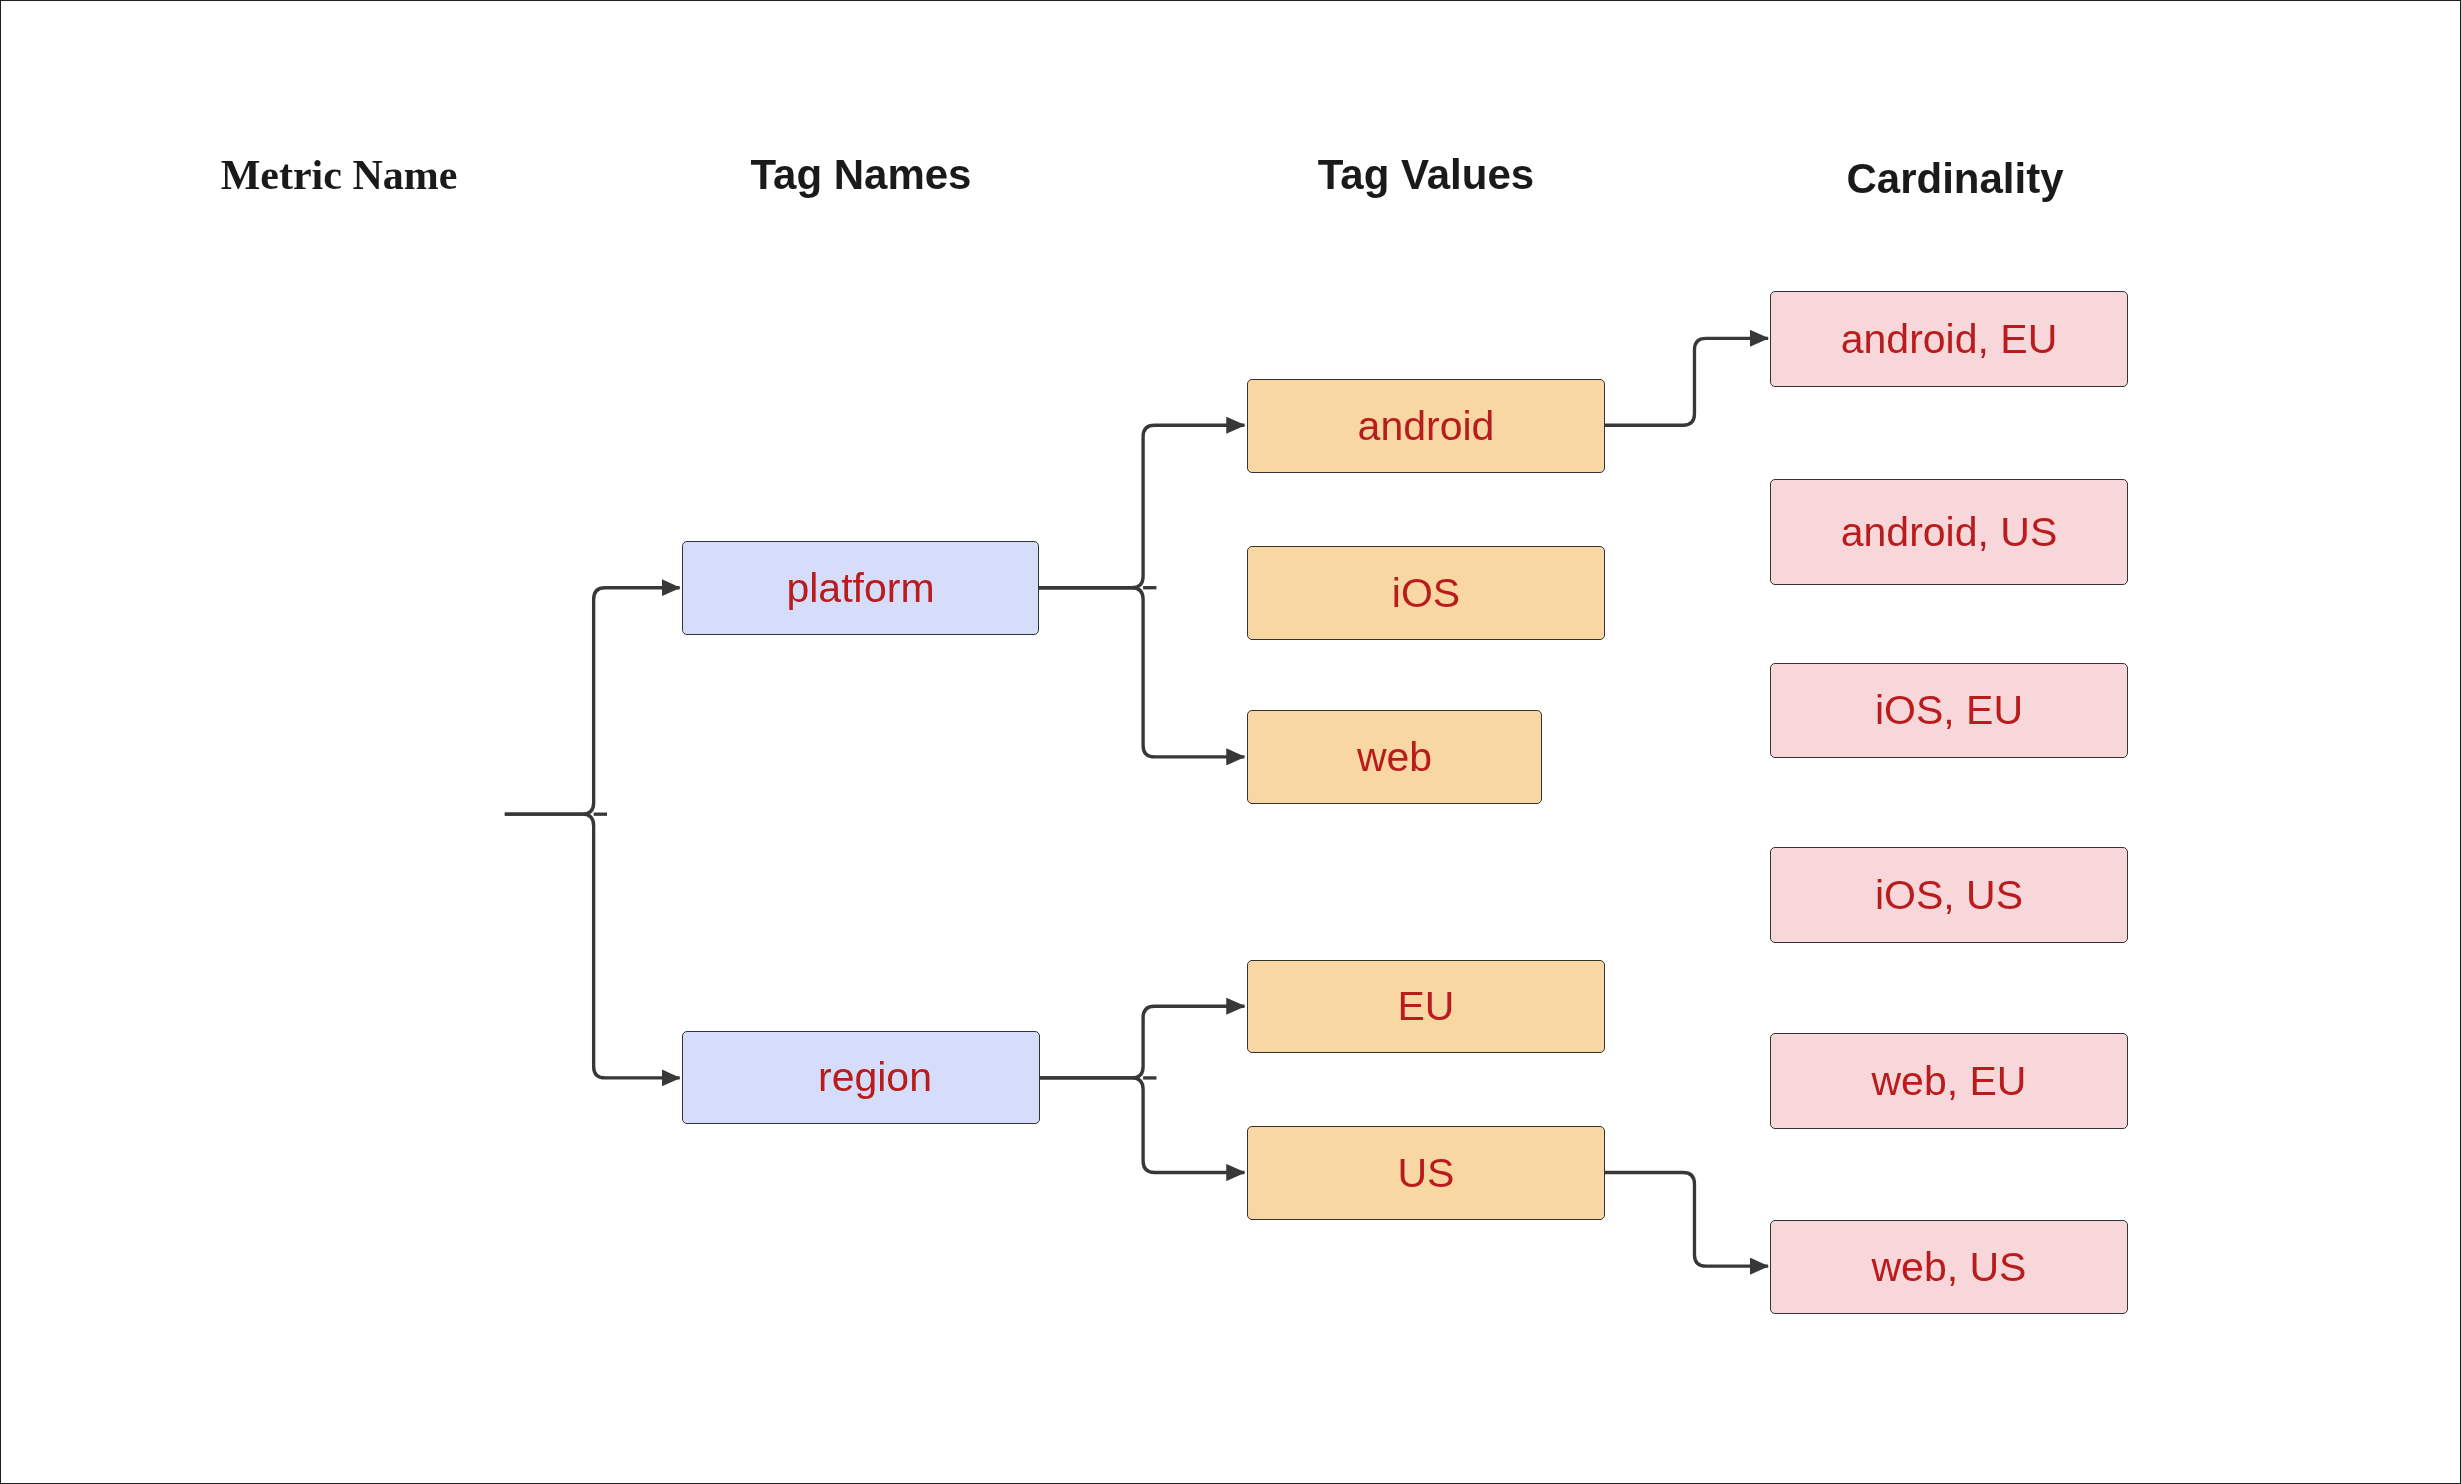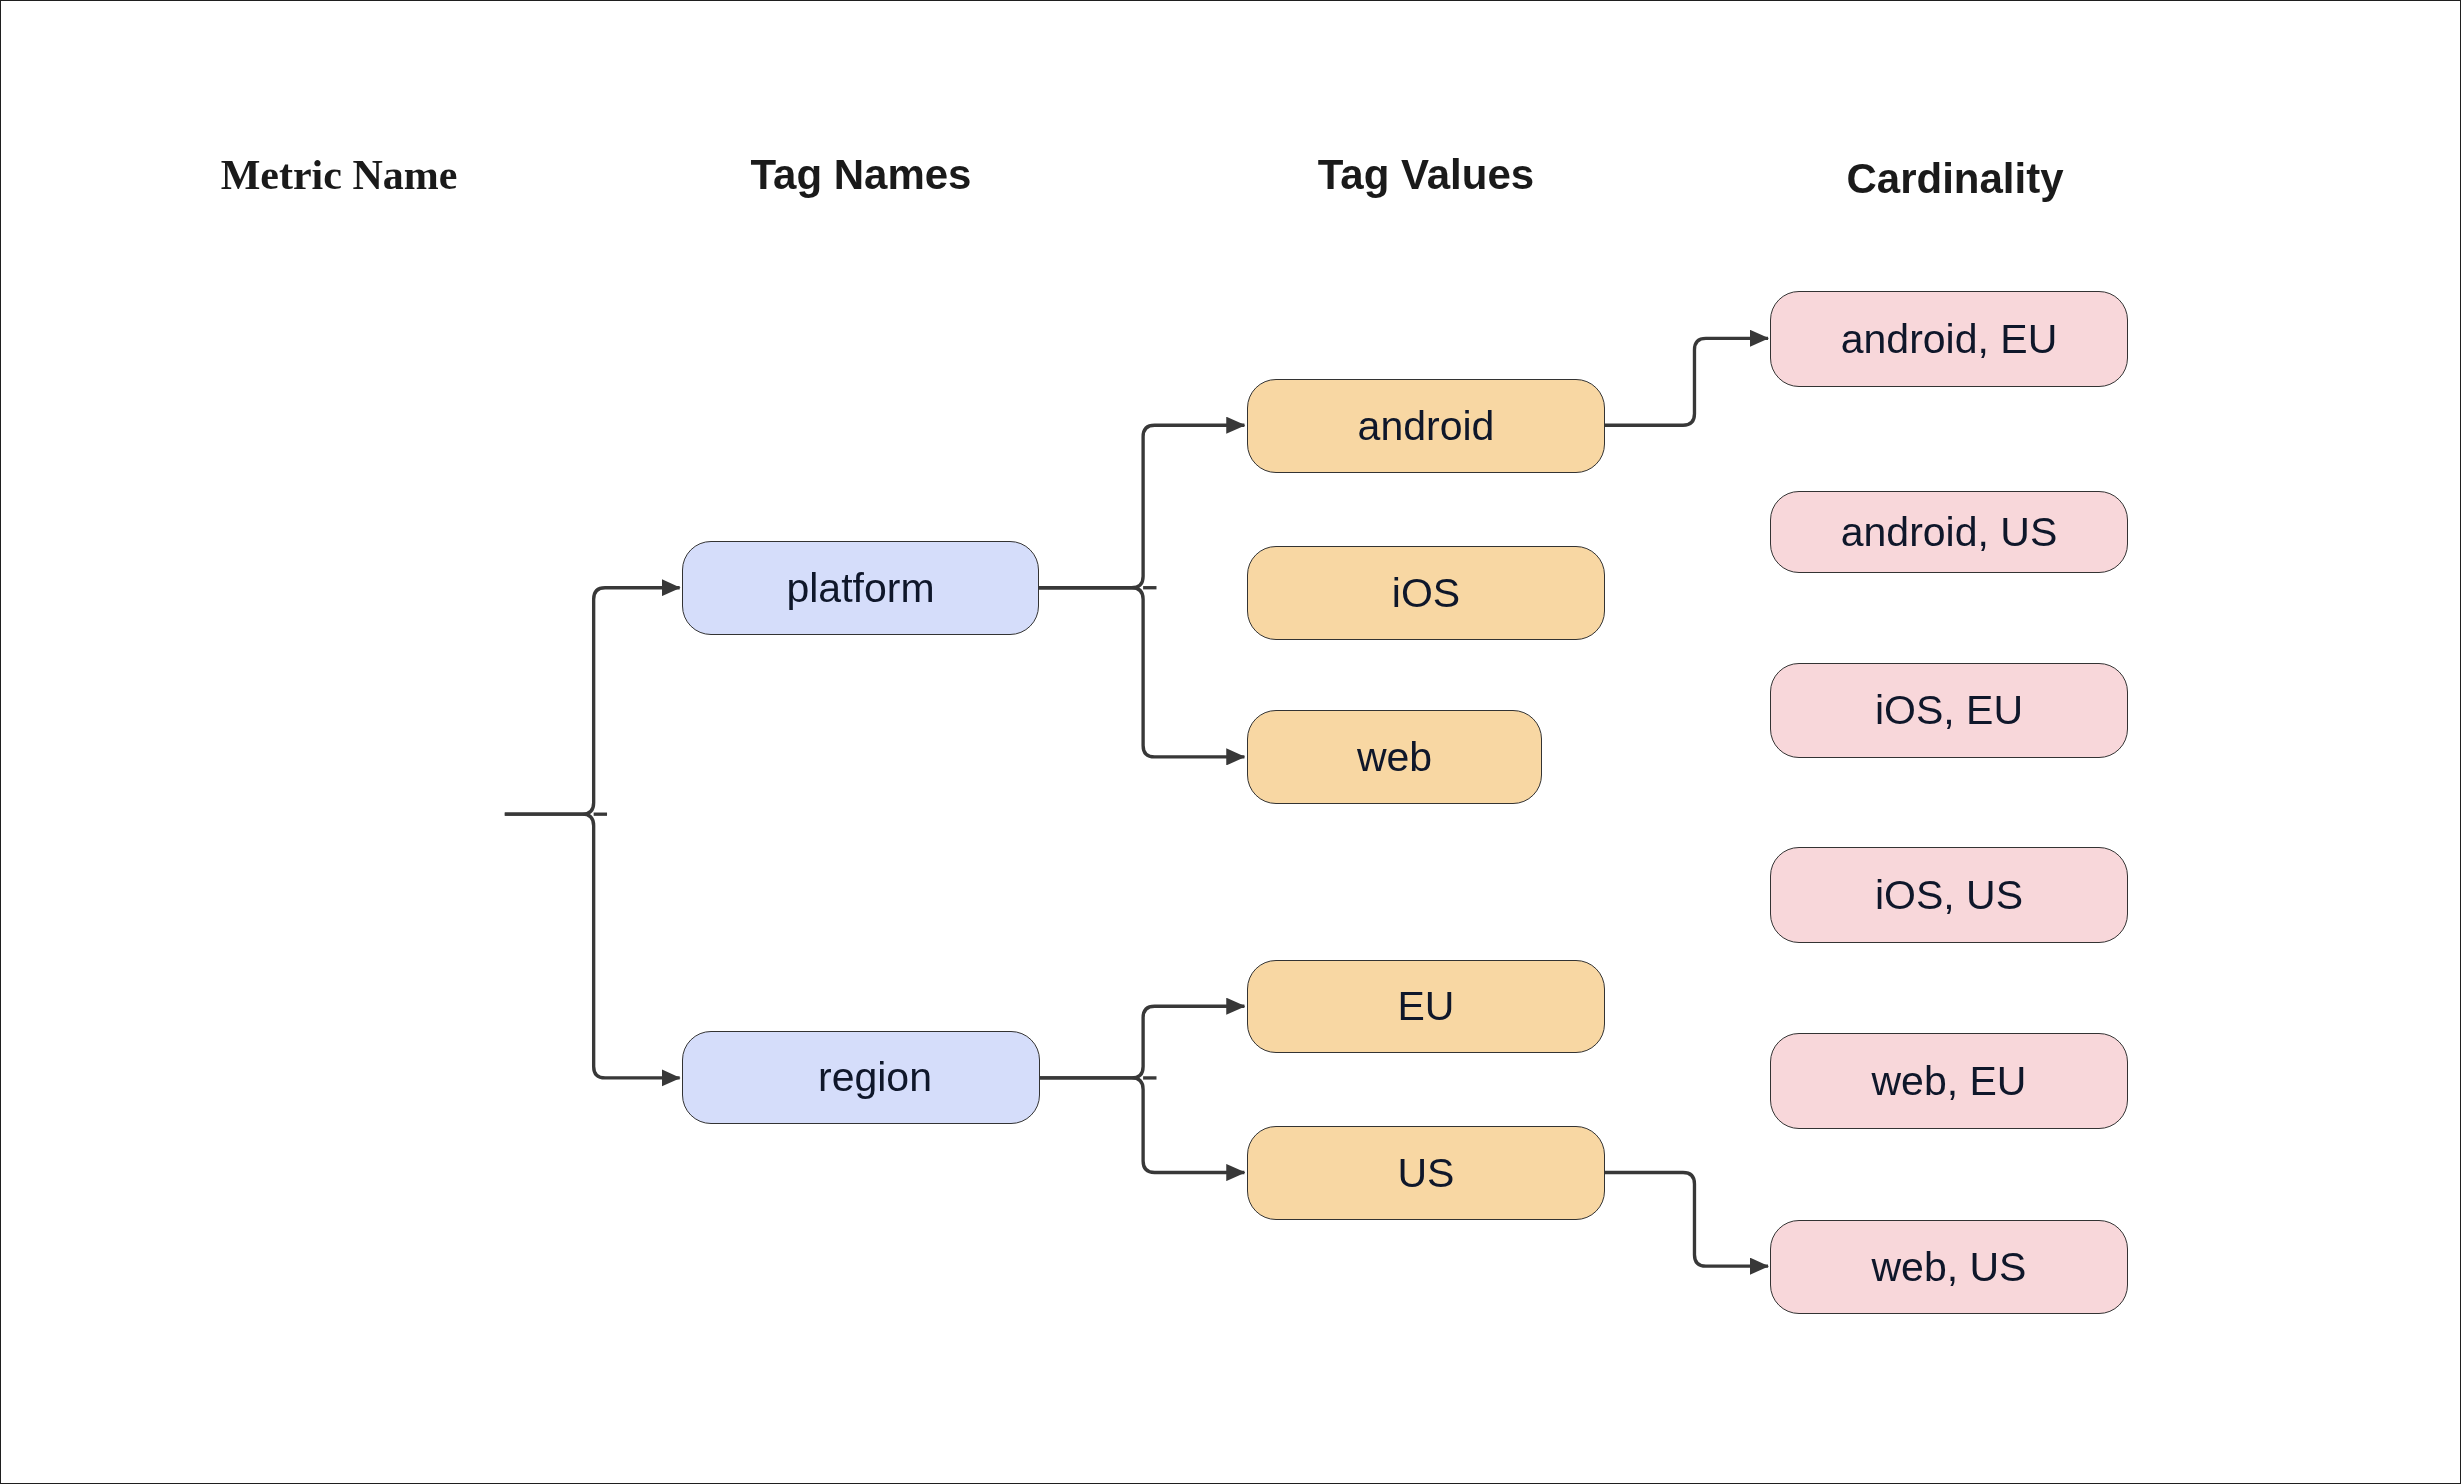--- a/index.html
+++ b/index.html
@@ -19,44 +19,44 @@
     font-weight:bold;
     color:#1a1a1a;
     white-space:nowrap;
   }
   .edges{position:absolute;left:0;top:0;width:2461px;height:1484px;}
   .edge{fill:none;stroke:#383838;stroke-width:3.5px;}
   .node{
     position:absolute;
     box-sizing:border-box;
     border:1.9px solid #333333;
-    border-radius:29px;
+    border-radius:5px;
     display:flex;
     align-items:center;
     justify-content:center;
     font-size:41px;
-    color:#0f172a;
+    color:#b91c1c;
     white-space:nowrap;
   }
   .metric{background:#7C5A87;color:#ffffff;font-weight:bold;font-size:43px;}
   .tagname{background:#D5DDFA;}
   .tagvalue{background:#F8D7A3;}
   .cardinality{background:#F8D7DA;}
 
   
   .n-login      {left:174px; top:758px; width:330px;height:110px;border-radius:25px;}
   .n-platform   {left:681px; top:540px; width:357px;height:94px;}
   .n-region     {left:681px; top:1030px;width:358px;height:93px;padding-left:28px;}
   .n-android    {left:1246px;top:378px; width:358px;height:94px;}
   .n-ios        {left:1246px;top:545px; width:358px;height:94px;}
   .n-web        {left:1246px;top:709px; width:295px;height:94px;}
   .n-eu         {left:1246px;top:959px;width:358px;height:93px;}
   .n-us         {left:1246px;top:1125px;width:358px;height:94px;}
   .n-android-eu {left:1769px;top:290px; width:358px;height:96px;}
-  .n-android-us {left:1769px;top:478px; width:358px;height:82px;margin-top:12px;}
+  .n-android-us {left:1769px;top:478px; width:358px;height:106px;}
   .n-ios-eu     {left:1769px;top:662px; width:358px;height:95px;}
   .n-ios-us     {left:1769px;top:846px; width:358px;height:96px;}
   .n-web-eu     {left:1769px;top:1032px;width:358px;height:96px;}
   .n-web-us     {left:1769px;top:1219px;width:358px;height:94px;}
 
   .h-metric     {left:338px; top:174px;font-family:Liberation Serif, serif;}
   .h-tagnames   {left:860px; top:174px;}
   .h-tagvalues  {left:1425px;top:174px;}
   .h-cardinality{left:1954px;top:178px;}
 </style>

